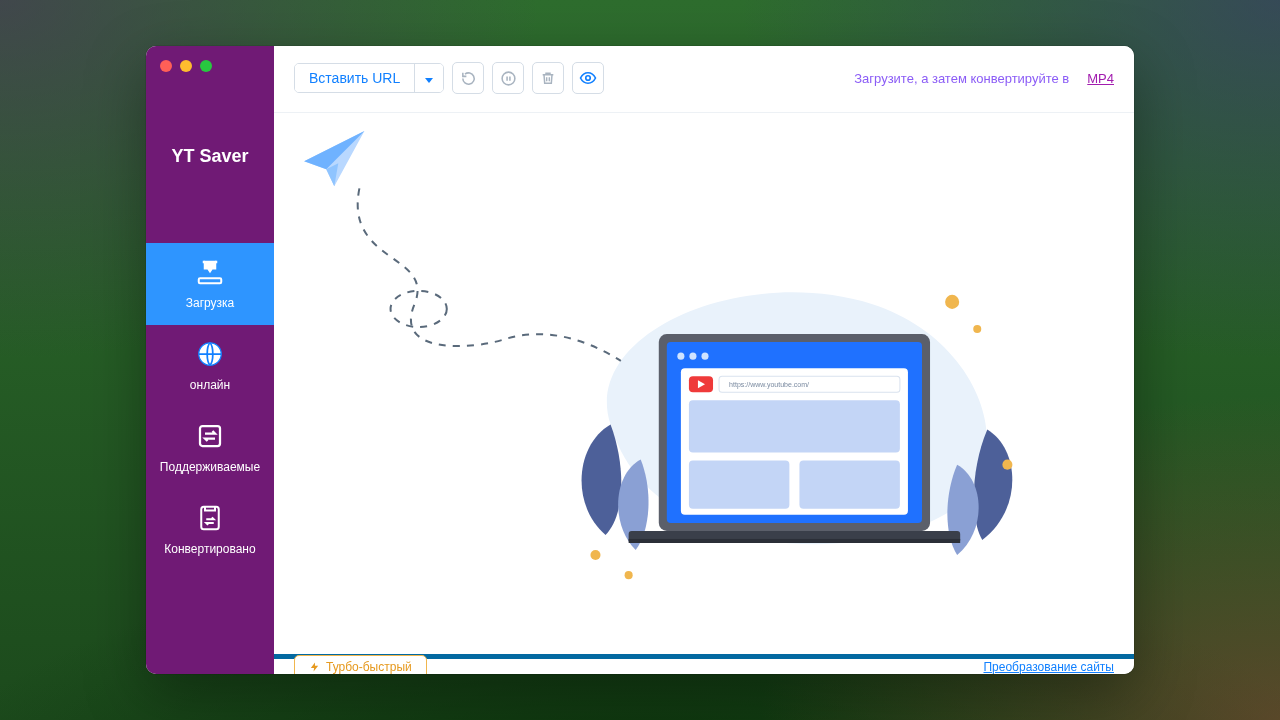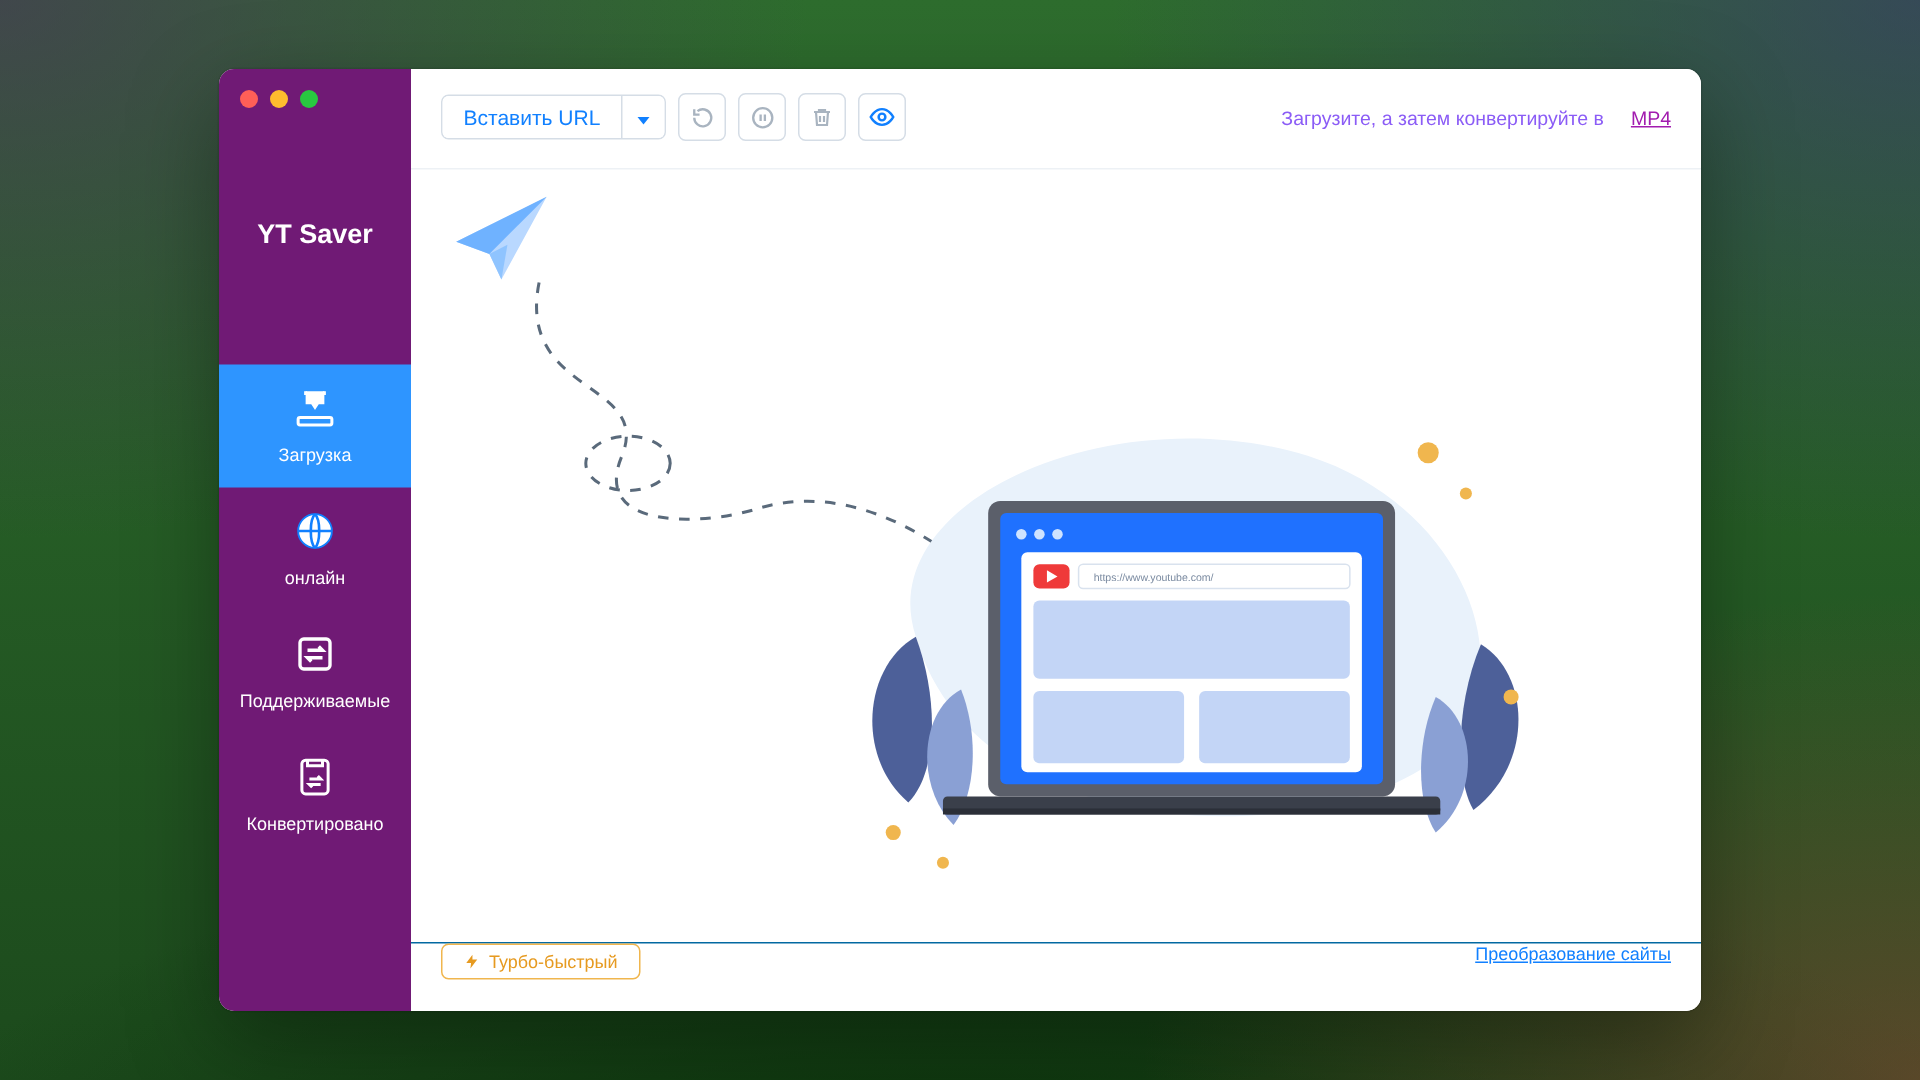--- a/index.html
+++ b/index.html
@@ -39,21 +39,21 @@
   .split-btn .caret{border-left:1px solid #d5dde6;padding:6px 10px;}
   .tool-btn{width:32px;height:32px;border:1px solid #d5dde6;border-radius:5px;background:#fff;
     display:flex;align-items:center;justify-content:center;cursor:pointer;color:#a9b4c0;}
   .tool-btn.active-eye{color:#1180ff;}
   .spacer{flex:1;}
   .convert-txt{color:#8b5cf6;font-size:13px;}
   .format-link{color:#a21caf;text-decoration:underline;font-size:13px;margin-left:10px;cursor:pointer;}
   .divider{height:1px;background:#edf1f5;margin:8px 0 0;}
   .content{flex:1;position:relative;overflow:hidden;}
   .illus{position:absolute;inset:0;}
-  .footer{height:46px;border-top:1px solid #0369a1;display:flex;align-items:flex-start;
+  .footer{height:20px;border-top:5px solid #0369a1;display:flex;align-items:center;
     padding:0 20px;justify-content:space-between;}
   .turbo{border:1px solid #f0b64e;color:#e69a20;border-radius:5px;
     font-size:12px;padding:4px 14px;display:inline-flex;align-items:center;gap:6px;cursor:pointer;background:#fff;}
   .sites-link{color:#1180ff;text-decoration:underline;font-size:12px;cursor:pointer;}
   .caret-down{width:0;height:0;border-left:4px solid transparent;border-right:4px solid transparent;
     border-top:5px solid #1180ff;display:inline-block;}
 </style>
 </head>
 <body>
 

